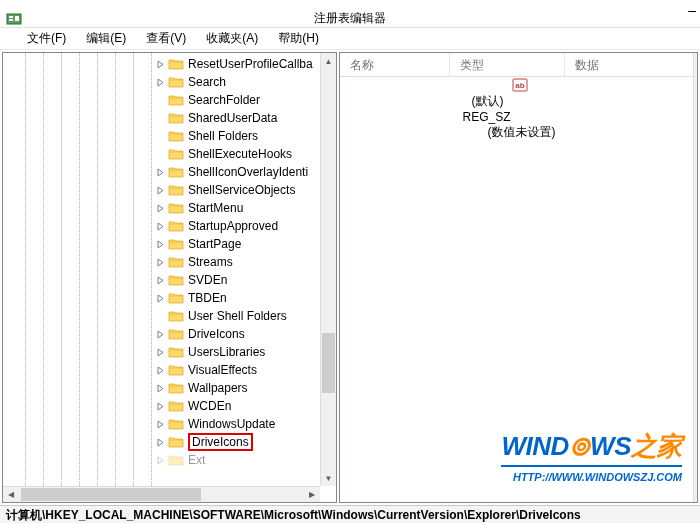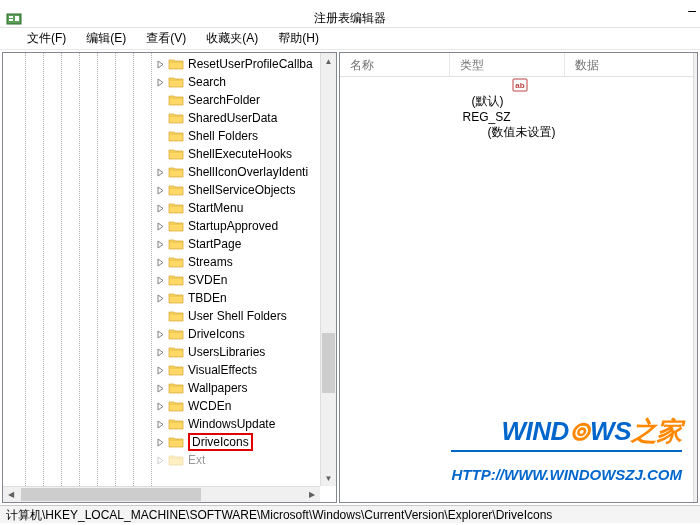--- a/index.html
+++ b/index.html
@@ -39,27 +39,27 @@
 .col-name { width: 110px; }
 .col-type { width: 115px; }
 .col-data { flex: 1; }
 .list-row { display: flex; align-items: center; height: 20px; padding-left: 6px; flex-direction: column; }
 .value-icon { width: 16px; height: 16px; margin-right: 4px; }
 .list-row .cell { font-size: 12px; }
 .cell-name { width: 100px; }
 .cell-type { width: 118px; }
 .right-scroll-edge { position: absolute; right: 0; top: 0; bottom: 0; width: 4px; background: #f0f0f0; border-left: 1px solid #ddd; }
 
-.statusbar { height: 18px; border-top: 1px solid #c8c8c8; padding: 1px 6px; font-size: 12px; color: #000; background: #f4f4f4; white-space: nowrap; overflow: hidden; }
+.statusbar { height: 18px; border-top: 1px solid #c8c8c8; padding: 1px 6px; font-size: 12px; color: #000; background: #f4f4f4; white-space: nowrap; overflow: hidden; font-weight: bold; }
 
 .watermark { position: absolute; right: 18px; bottom: 42px; text-align: right; pointer-events: none; }
 .watermark .logo { font-family: Arial, sans-serif; font-weight: 900; font-size: 26px; letter-spacing: -0.5px; font-style: italic; }
 .watermark .logo .blue { color: #0066cc; }
 .watermark .logo .orange { color: #ff8800; }
-.watermark .url { font-size: 15px; color: #0066cc; font-weight: bold; font-style: italic; border-top: 2px solid #0066cc; padding-top: 14px; margin-top: 1px; }
+.watermark .url { font-size: 11px; color: #0066cc; font-weight: bold; font-style: italic; border-top: 2px solid #0066cc; padding-top: 4px; margin-top: 1px; }
 </style>
 </head>
 <body>
 
 <div class="titlebar">
   <span class="app-icon">
     <svg viewBox="0 0 16 16">
         <rect x="1" y="3" width="14" height="10" fill="#5a9e5a" stroke="#2a6e2a"></rect>
         <rect x="3" y="5" width="4" height="2" fill="#fff"></rect>
         <rect x="3" y="8" width="4" height="2" fill="#fff"></rect>

